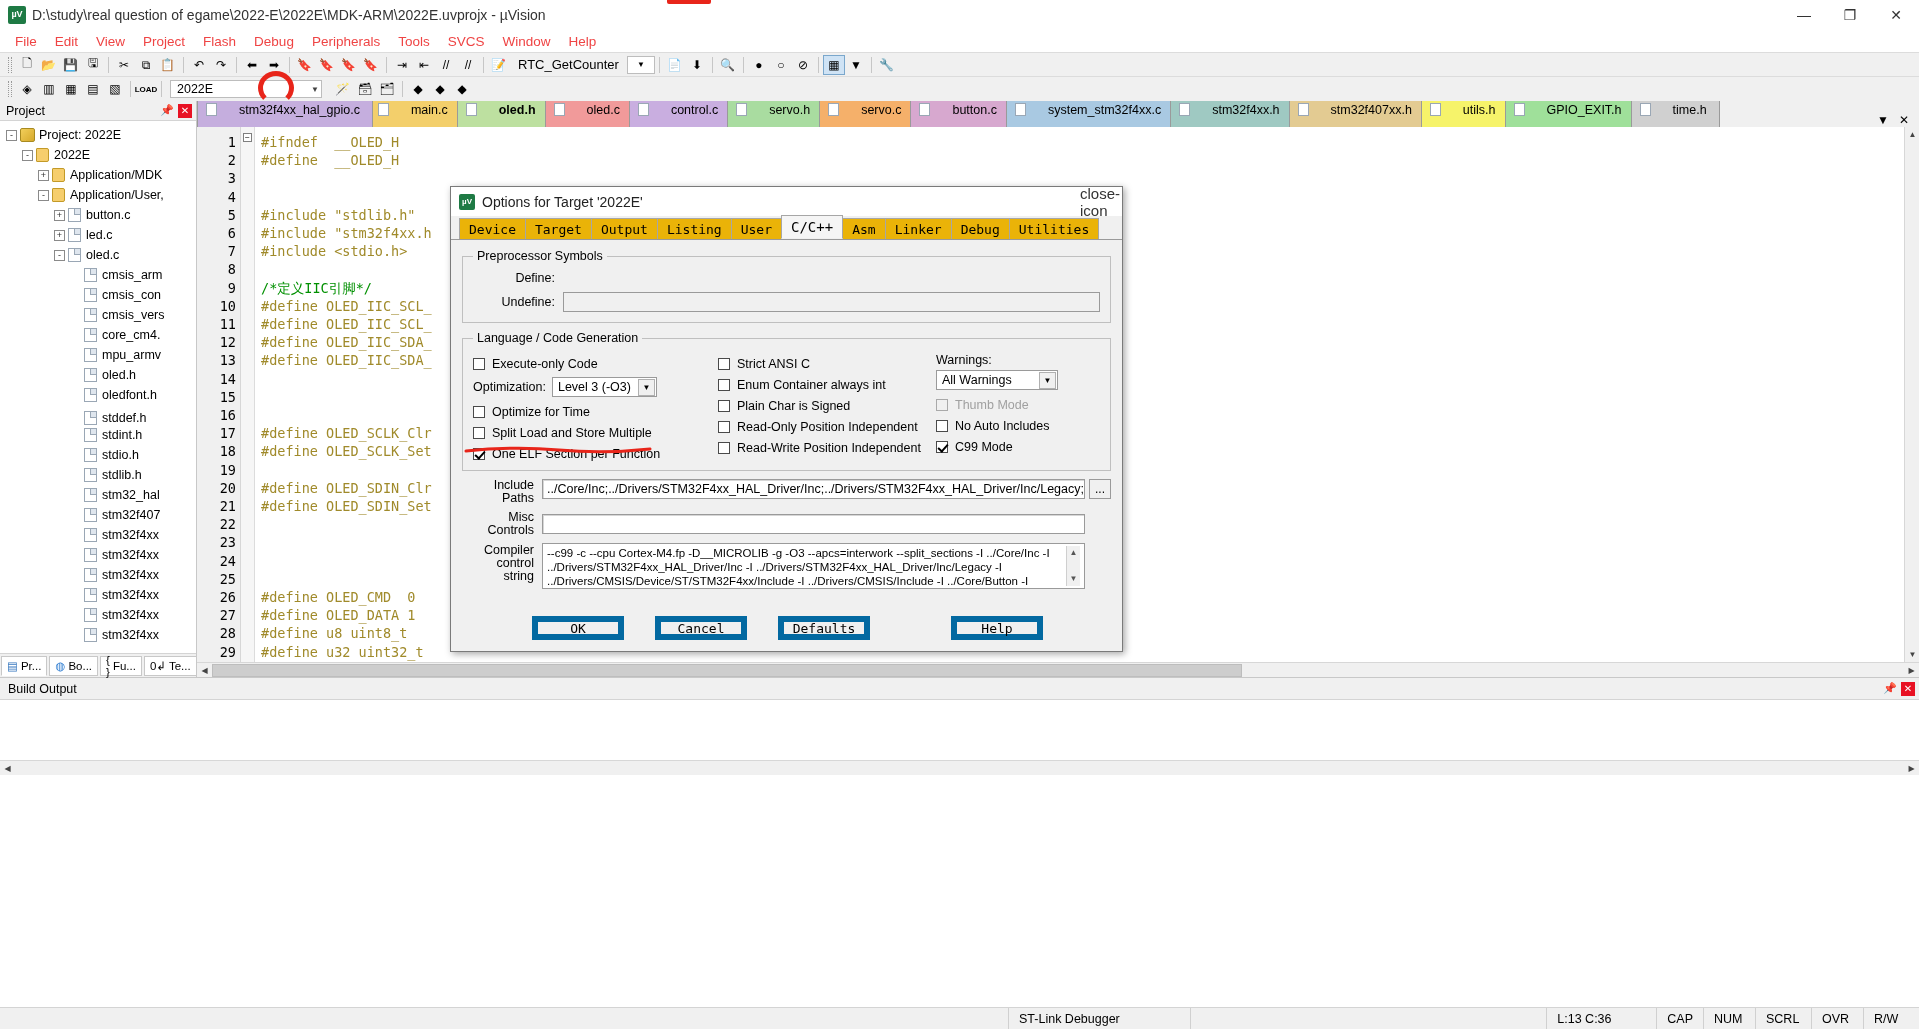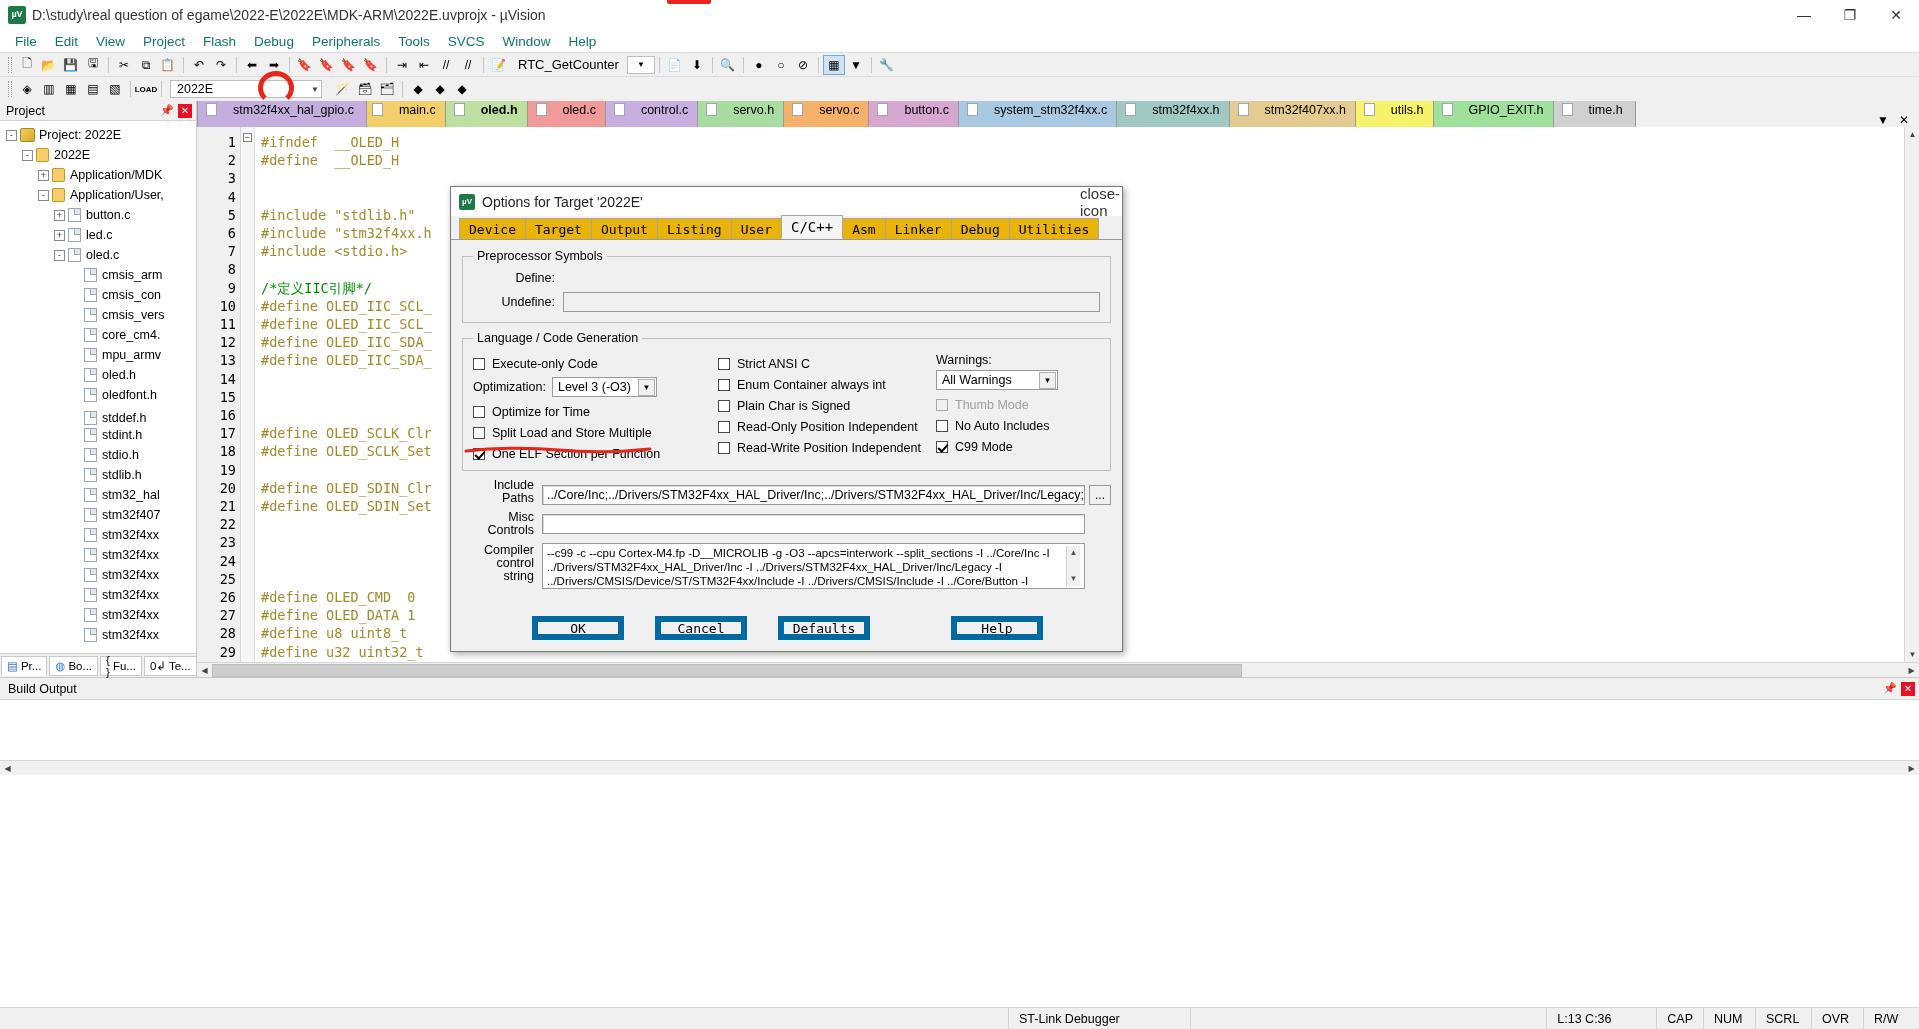--- a/index.html
+++ b/index.html
@@ -24,21 +24,21 @@
   .title-text{ font-size:14px; color:#333; white-space:nowrap;}
   .win-btns{ position:absolute; right:0; top:0; height:30px; display:flex;}
   .win-btn{ width:46px;height:30px;display:flex;align-items:center;justify-content:center;
             font-size:14px;color:#333;}
   .top-red-mark{
     position:absolute; left:667px; top:-2px; width:44px; height:6px;
     background:#e8251a; border-radius:2px;
   }
   
   .menubar{ height:22px; display:flex; align-items:center; padding-left:6px; background:#fff;}
-  .menubar span{ padding:2px 9px; font-size:13.5px; color:#0f766e;}
+  .menubar span{ padding:2px 9px; font-size:13.5px; color:#ef4444;}
   
   .toolbar{
     height:24px; display:flex; align-items:center; background:#f0f0f0;
     border-top:1px solid #dcdcdc; position:relative; padding-left:4px;
   }
   .tb2{ height:25px; }
   .grip{ width:4px;height:16px;border-left:1px dotted #9a9a9a;border-right:1px dotted #9a9a9a;margin:0 4px;}
   .tbi{ width:22px;height:20px;display:flex;align-items:center;justify-content:center;font-size:12px;}
   .tsep{ width:1px;height:16px;background:#c6c6c6;margin:0 4px;}
   .tb-combo{
@@ -76,21 +76,21 @@
   .keyico{ width:15px;height:14px;margin-right:4px;background:linear-gradient(135deg,#f2cf5b,#d6a92b);
            border:1px solid #a88a20;border-radius:2px;}
   .proj-tabs{ height:24px;background:#f0f0f0;border-top:1px solid #d4d4d4;display:flex;align-items:center;}
   .ptab{ display:flex;align-items:center;gap:3px;font-size:11.5px;padding:2px 5px;
          border:1px solid #c8c8c8;background:#fff;margin:1px 1px;height:20px;}
   .ptab.sel{ background:#fff;border-bottom-color:#fff;}
   
   .editor{ flex:1; position:relative; background:#fff; display:flex; flex-direction:column;}
   .tabbar{ height:26px;display:flex;align-items:flex-end;background:#f0f0f0;position:relative;overflow:hidden;}
   .ftab{
-    height:36px;display:flex;align-items:center;gap:16px;padding:0 12px 0 8px;
+    height:36px;display:flex;align-items:center;gap:22px;padding:0 12px 0 8px;
     font-size:12.5px;white-space:nowrap;border:1px solid #9a9a9a;border-bottom:none;
     border-radius:2px 10px 0 0; margin-right:-4px; position:relative;
   }
   .ftab .fi{ width:11px;height:13px;background:#fff;border:1px solid #9aa7b5;flex:0 0 auto;}
   .tabclose{ margin-left:auto;display:flex;align-items:center;gap:10px;padding:0 10px;font-size:12px;}
   .codearea{ flex:1; display:flex; overflow:hidden; position:relative;
              font-family:"DejaVu Sans Mono", monospace; font-size:13.5px;}
   .gutter{ width:44px; background:#f0f0f0; text-align:right; padding:6px 4px 0 0; color:#000;
            line-height:18.2px; border-right:1px solid #d7d7d7;}
   .foldcol{ width:14px;background:#f6f6f6;border-right:1px solid #dcdcdc;padding-top:6px;}
@@ -696,21 +696,21 @@
             <span>No Auto Includes</span>
           </div>
           <div class="ck">
             <span class="box chk"></span>
             <span>C99 Mode</span>
           </div>
         </div>
       </div>
     </fieldset>
 
-    <div class="row" style="margin-bottom:6px;align-items:flex-end;">
+    <div class="row" style="margin-bottom:6px;align-items:flex-start;">
       <div class="lbl" style="width:72px;margin-right:8px;white-space:pre-line;line-height:13px;">Include
 Paths</div>
       <div class="tbox" style="overflow:hidden;white-space:nowrap;">../Core/Inc;../Drivers/STM32F4xx_HAL_Driver/Inc;../Drivers/STM32F4xx_HAL_Driver/Inc/Legacy;../Drivers/CM</div>
       <div class="dotbtn">...</div>
     </div>
 
     <div class="row" style="margin-bottom:6px;align-items:center;">
       <div class="lbl" style="width:72px;margin-right:8px;white-space:pre-line;line-height:13px;">Misc
 Controls</div>
       <div class="tbox"></div>

